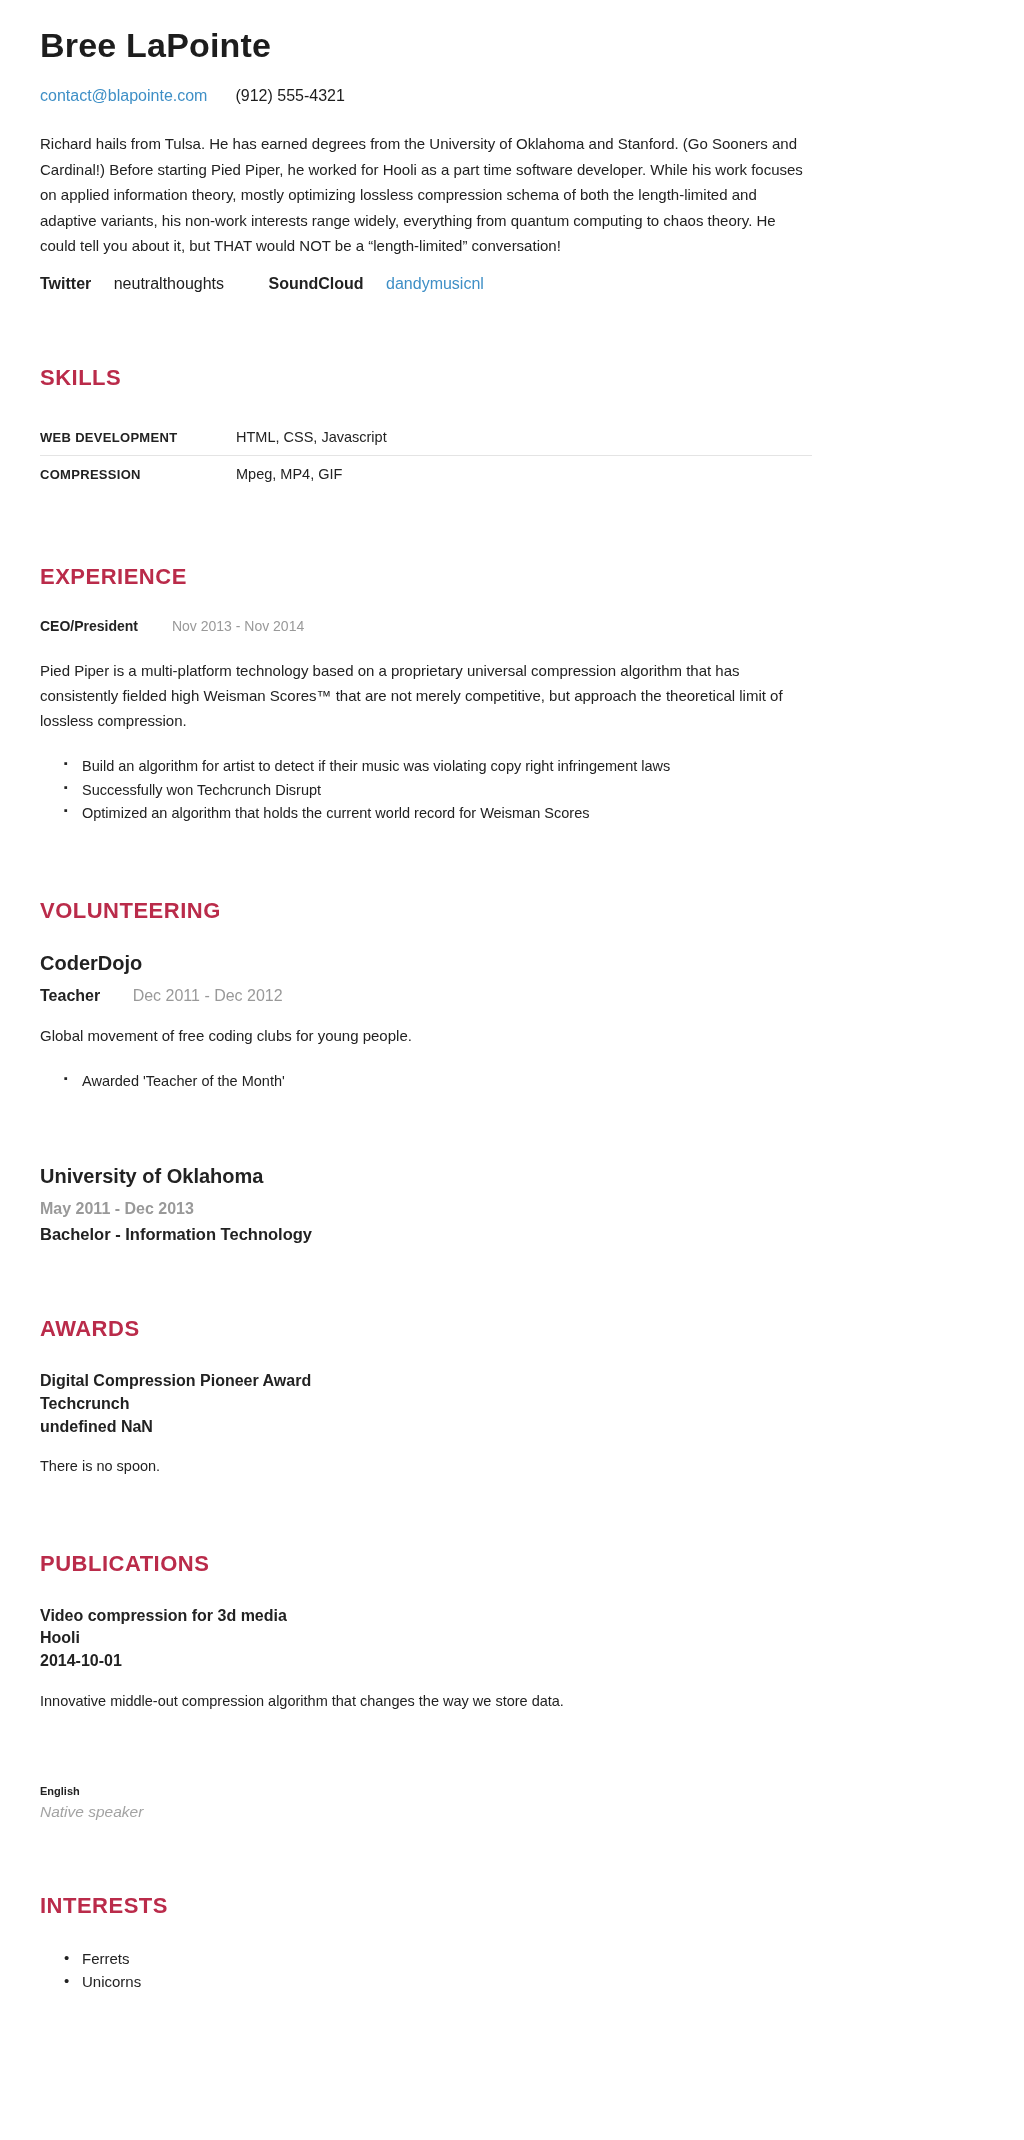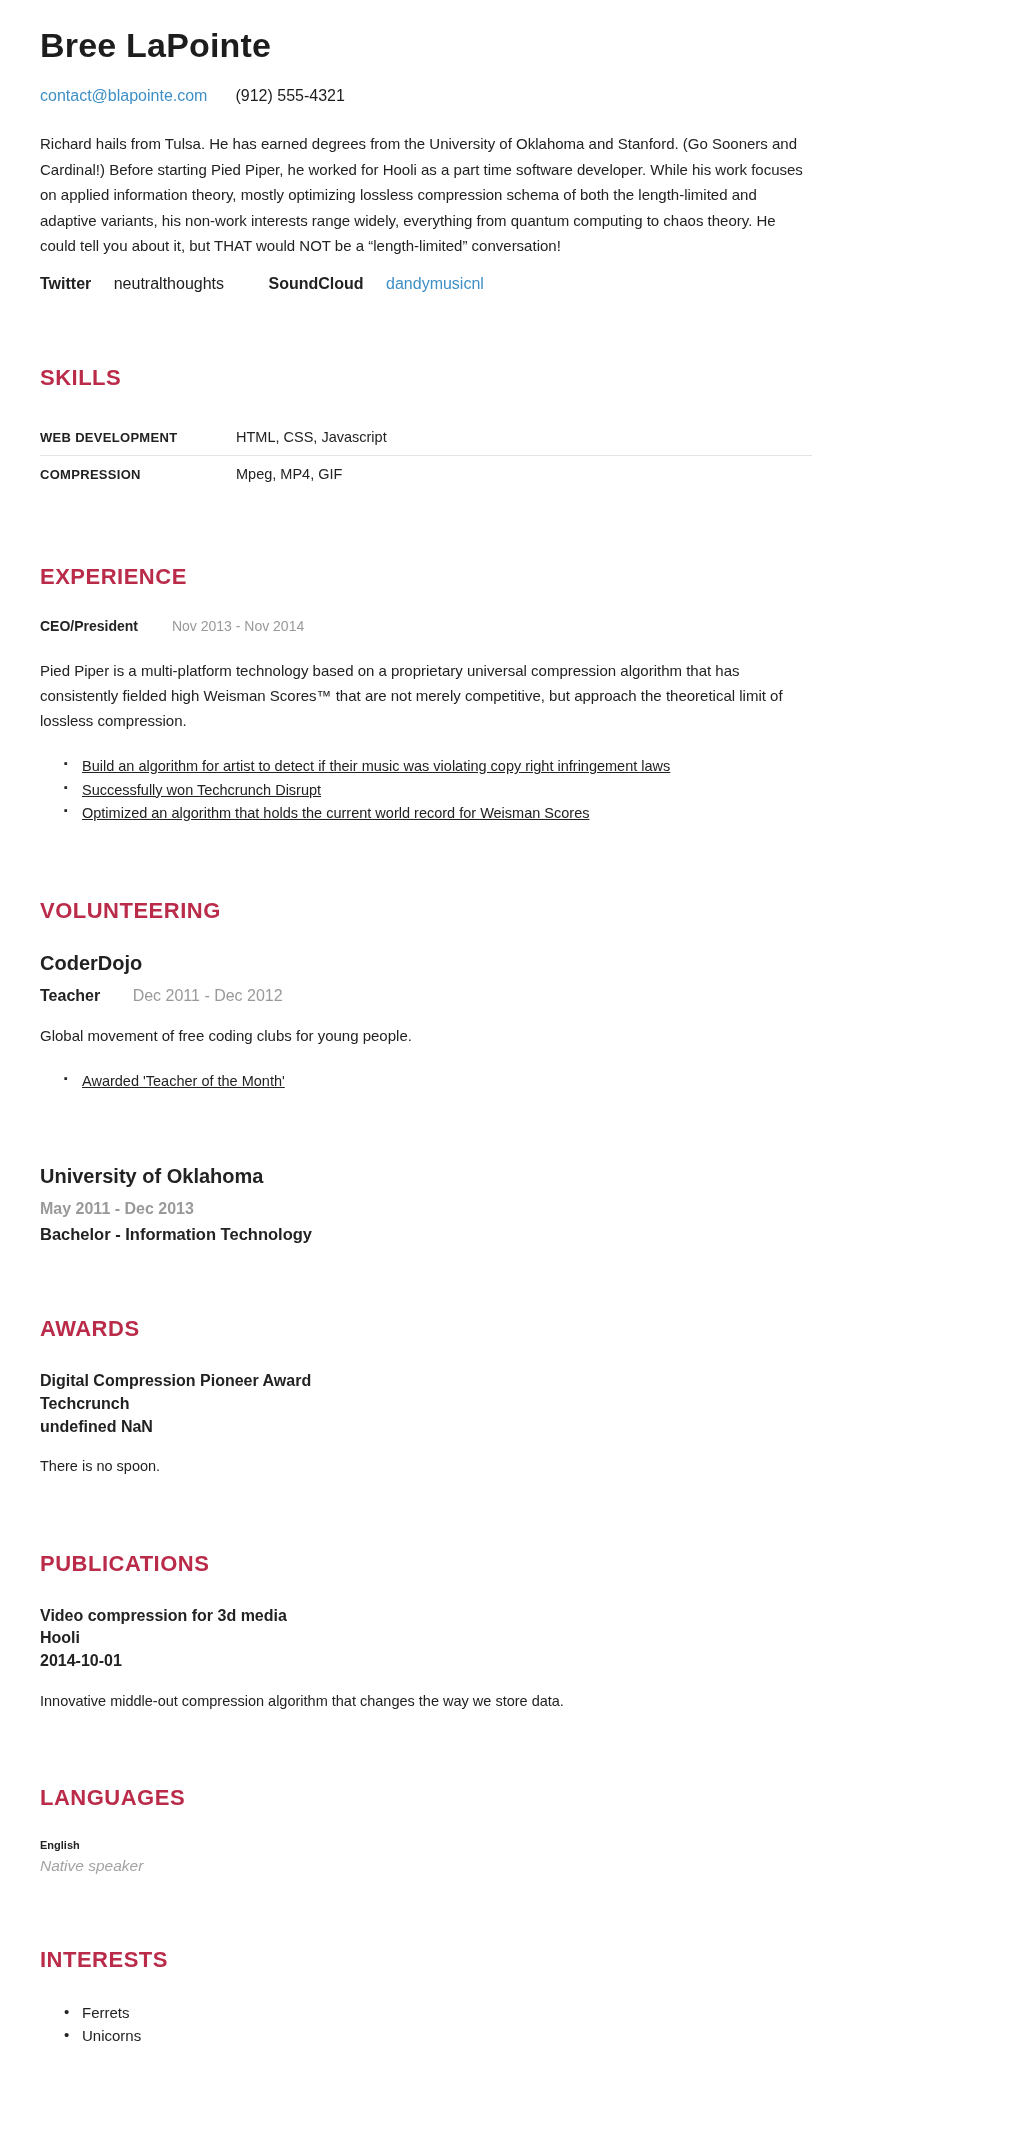--- a/index.html
+++ b/index.html
@@ -56,21 +56,21 @@
   }
   .skill-row + .skill-row{border-top:1px solid var(--divider);}
   .skill-name{font-size:13px;font-weight:700;letter-spacing:0.3px;}
   .skill-kw{font-size:14.5px;}
 
   
   .job-line{font-size:14px;margin:0 0 24px 0;}
   .job-title{font-weight:600;}
   .job-dates{color:var(--muted);margin-left:30px;}
   .body-par{font-size:15px;line-height:1.68;margin:0 0 22px 0;}
-  ul.squares{list-style:none;margin:0;padding:0 0 0 24px;font-size:14.5px;line-height:1.62;text-decoration:underline;}
+  ul.squares{list-style:none;margin:0;padding:0 0 0 24px;font-size:14.5px;line-height:1.62;}
   ul.squares li{position:relative;padding-left:18px;}
   ul.squares li::before{content:"▪";position:absolute;left:0;top:0;font-size:11px;}
   ul.dots{list-style:none;margin:0;padding:0 0 0 24px;font-size:15px;line-height:1.55;}
   ul.dots li{position:relative;padding-left:18px;}
   ul.dots li::before{content:"•";position:absolute;left:0;top:-1px;font-size:15px;}
 
   .entity-name{font-size:20px;font-weight:600;margin:0 0 12px 0;}
   .position-line{font-size:16px;margin:0 0 18px 0;}
   .position-title{font-weight:600;}
   .position-dates{color:var(--muted);margin-left:28px;}
@@ -170,21 +170,20 @@
 
   <section>
     <h2 class="sec-heading">PUBLICATIONS</h2>
     <div class="bold-line">Video compression for 3d media</div>
     <div class="bold-line">Hooli</div>
     <div class="bold-line">2014-10-01</div>
     <p class="small-par">Innovative middle-out compression algorithm that changes the way we store data.</p>
   </section>
 
   <section>
-    <h2 class="sec-heading">LANGUAGES</h2>
     <div class="lang-name">English</div>
     <div class="lang-fluency">Native speaker</div>
   </section>
 
   <section>
     <h2 class="sec-heading">INTERESTS</h2>
     <ul class="dots">
       <li>Ferrets</li>
       <li>Unicorns</li>
     </ul>

